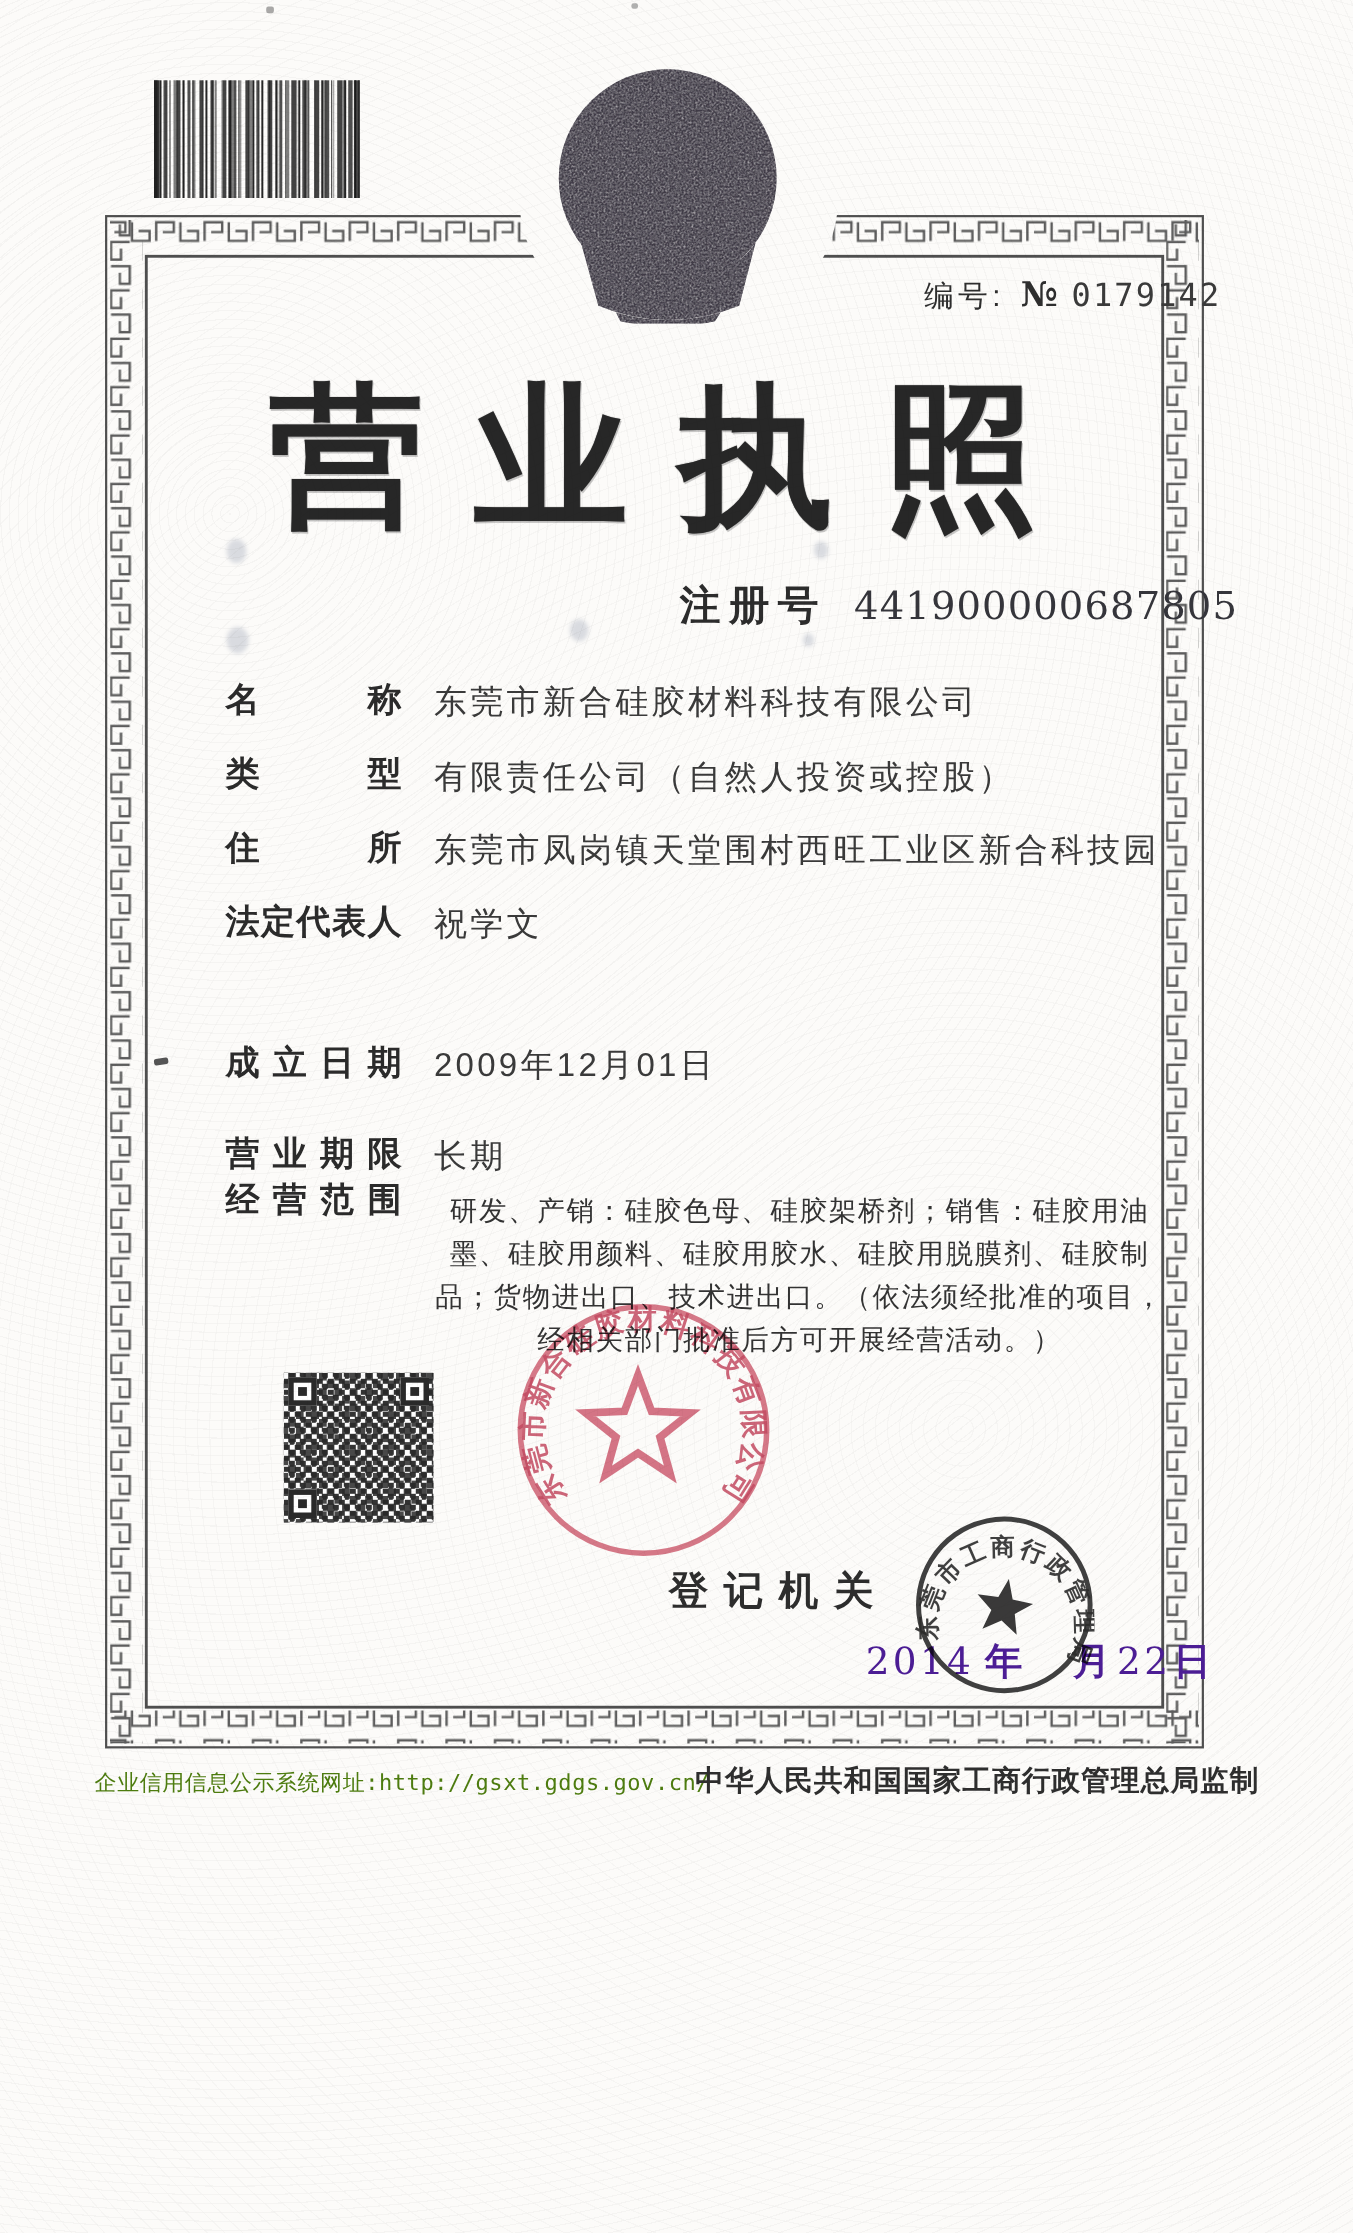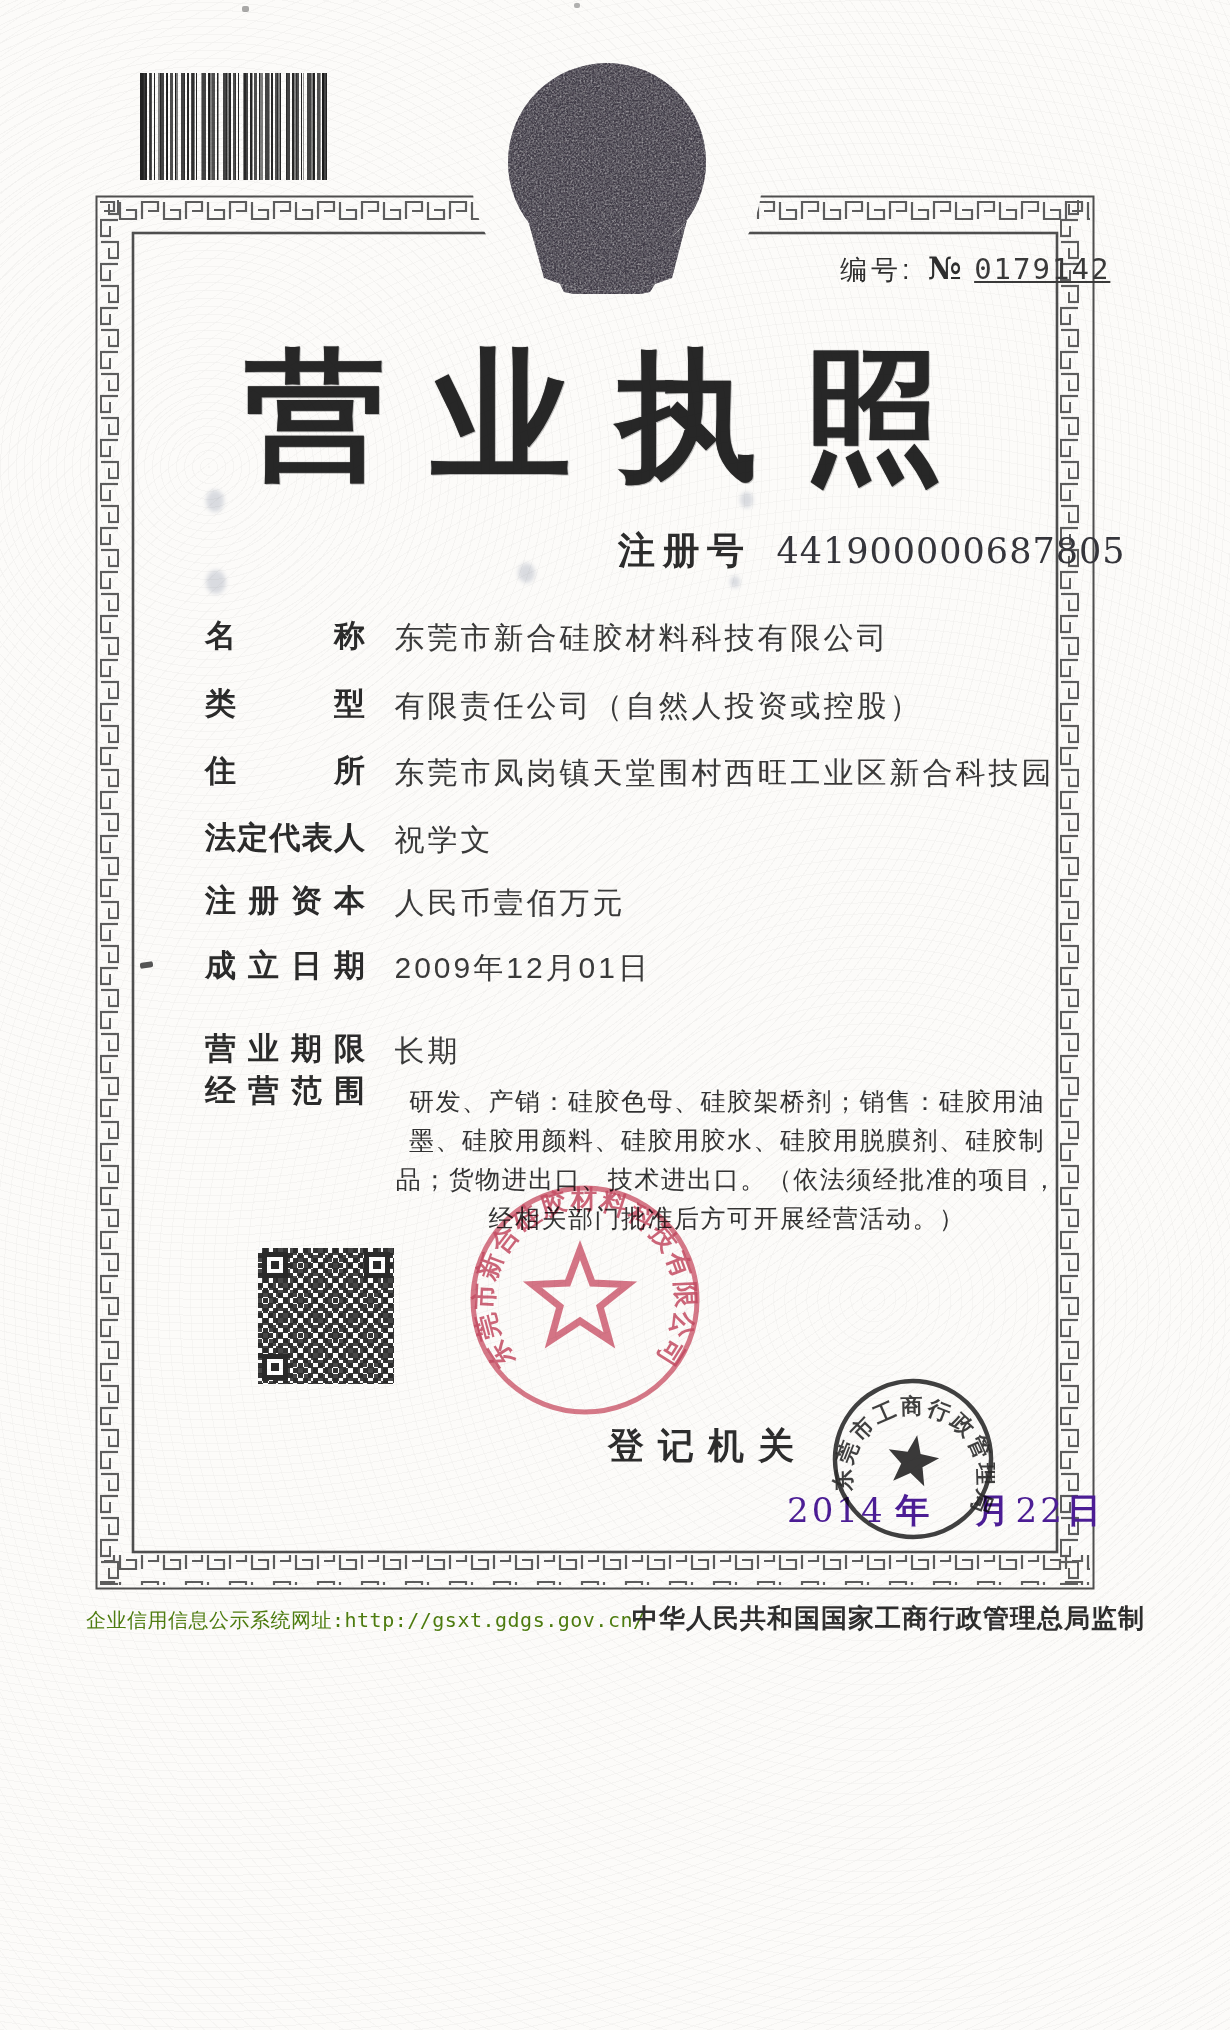--- a/index.html
+++ b/index.html
@@ -35,21 +35,21 @@
         rgba(255,255,255,0) 6px 13px, rgba(45,45,45,.6) 13px 16px, rgba(255,255,255,0) 16px 17px),
       repeating-radial-gradient(circle at 40% 30%, rgba(255,255,255,.9) 0 1px, transparent 1px 4px);
     filter:blur(.35px) contrast(1.05);
     border-left:5px solid rgba(30,30,30,.85);
     border-right:5px solid rgba(30,30,30,.8);
   }
   
   .serial { position:absolute; left:840px; top:250px; z-index:5; white-space:nowrap; color:#2e2e2e; }
   .serial .s-label { font-size:27px; letter-spacing:4px; }
   .serial .s-no { font-family:"DejaVu Serif", serif; font-weight:bold; font-size:31px; margin-left:10px; }
-  .serial .s-num { font-family:"DejaVu Sans Mono", monospace; font-size:29px; letter-spacing:2px; margin-left:8px; color:#3a3a3a;text-decoration:underline; }
+  .serial .s-num { font-family:"DejaVu Sans Mono", monospace; font-size:29px; letter-spacing:2px; margin-left:8px; color:#3a3a3a; }
   
   .title {
     position:absolute; left:95px; top:342px; width:1000px; z-index:5;
     text-align:center; font-size:140px; line-height:1.05; font-weight:900;
     letter-spacing:46px; padding-left:44px; color:#272727;
     text-shadow:0 0 1px rgba(70,70,70,.9), 1px 1px 0 rgba(110,110,110,.35);
     font-family:Liberation Sans, sans-serif;
   }
   
   .regno { position:absolute; left:618px; top:526px; z-index:5; white-space:nowrap; }
@@ -164,24 +164,20 @@
     <span class="fvalue">东莞市新合硅胶材料科技有限公司</span>
   </div>
   <div class="row" style="top:750px">
     <span class="flabel">住所</span>
     <span class="fvalue">东莞市凤岗镇天堂围村西旺工业区新合科技园</span>
   </div>
   <div class="row" style="top:817px">
     <span class="flabel">法定代表人</span>
     <span class="fvalue">祝学文</span>
   </div>
-  <div class="row" style="top:880px">
-    <span class="flabel">注册资本</span>
-    <span class="fvalue">人民币壹佰万元</span>
-  </div>
   <div class="row" style="top:945px">
     <span class="flabel">成立日期</span>
     <span class="fvalue">2009年12月01日</span>
   </div>
   <div class="row" style="top:1028px">
     <span class="flabel">营业期限</span>
     <span class="fvalue">长期</span>
   </div>
   <div class="row" style="top:1070px">
     <span class="flabel">经营范围</span>

